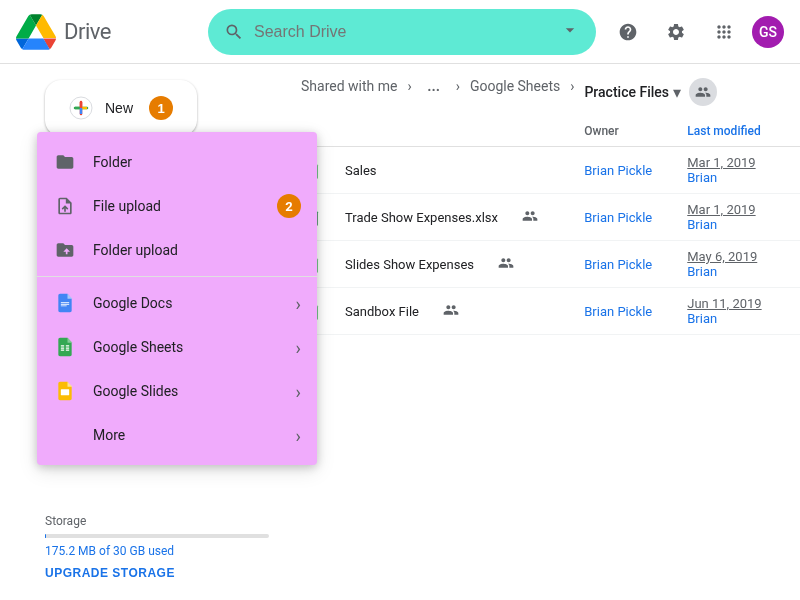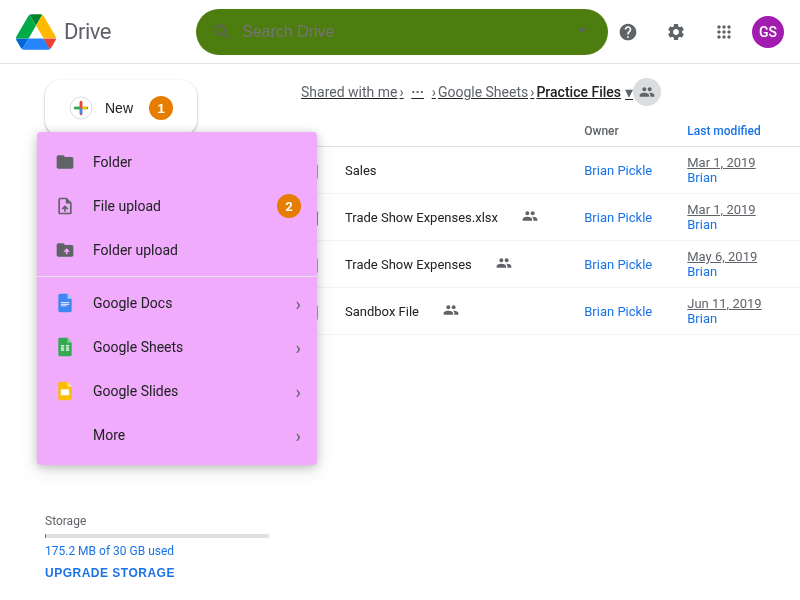--- a/index.html
+++ b/index.html
@@ -3,36 +3,37 @@
   <meta charset="utf-8">
   <style>
     * { box-sizing: border-box; margin: 0; padding: 0; }
     body { font-family: 'Google Sans', Roboto, Arial, sans-serif; background: #fff; width: 800px; height: 600px; overflow: hidden; font-size: 14px; color: #202124; }
 
     
     .header {
       display: flex; align-items: center;
       height: 64px; padding: 0 16px;
       border-bottom: 1px solid #e0e0e0;
+      gap: 12px;
       justify-content: center;
     }
     .logo-area {
       display: flex; align-items: center; gap: 8px;
       min-width: 180px;
     }
     .drive-logo {
       width: 40px; height: 36px;
     }
     .drive-title {
       font-size: 22px; color: #5f6368; font-weight: 400; letter-spacing: -0.5px;
     }
     .search-bar {
       flex: 1; max-width: 480px;
       display: flex; align-items: center;
-      background: #4d7c0f; border-radius: 24px;
+      background: #5eead4; border-radius: 24px;
       padding: 0 16px; height: 46px; gap: 10px;
     }
     .search-icon-wrap { color: #5f6368; display: flex; align-items: center; }
     .search-input {
       border: none; background: transparent; outline: none;
       font-size: 16px; flex: 1; color: #202124;
     }
     .search-dropdown { color: #5f6368; cursor: pointer; }
     .header-actions {
       display: flex; align-items: center; gap: 8px; margin-left: auto;
@@ -132,25 +133,24 @@
     }
 
     
     .main-content {
       flex: 1; overflow: hidden;
       padding: 0;
     }
 
     
     .breadcrumb {
-      display: flex; align-items: center;
+      display: flex; 
       padding: 14px 16px 10px;
-      gap: 0;
+      gap: 8px;
       font-size: 14px;
-      text-decoration: underline;
     }
     .breadcrumb-item { color: #5f6368; cursor: pointer; }
     .breadcrumb-sep { color: #5f6368; margin: 0 2px; }
     .breadcrumb-last {
       font-size: 14px; font-weight: 500; color: #202124;
       display: flex; align-items: center; gap: 4px;
     }
     .breadcrumb-arrow { color: #5f6368; font-size: 16px; cursor: pointer; }
     .breadcrumb-dots {
       width: 24px; height: 24px; border-radius: 50%;
@@ -423,21 +423,21 @@
       </td>
     </tr>
           <tr class="file-row">
       <td>
         <div class="file-name-cell">
           <span class="file-icon"><svg width="20" height="20" viewBox="0 0 48 48">
                     <path fill="#34A853" d="M30 2H12C9.8 2 8 3.8 8 6v36c0 2.2 1.8 4 4 4h24c2.2 0 4-1.8 4-4V14L30 2z"></path>
                     <path fill="#81C995" d="M30 2v12h12L30 2z"></path>
                     <path fill="white" d="M14 20h8v3h-8zM14 25h8v3h-8zM14 30h8v3h-8zM26 20h8v3h-8zM26 25h8v3h-8zM26 30h8v3h-8z"></path>
                   </svg></span>
-          <span class="file-name">Trade Show Expenses</span>
+          <span class="file-name">Slides Show Expenses</span>
           <span class="shared-icon" title="Shared">
       <svg width="16" height="16" viewBox="0 0 24 24" fill="#5f6368">
         <path d="M16 11c1.66 0 2.99-1.34 2.99-3S17.66 5 16 5c-1.66 0-3 1.34-3 3s1.34 3 3 3zm-8 0c1.66 0 2.99-1.34 2.99-3S9.66 5 8 5C6.34 5 5 6.34 5 8s1.34 3 3 3zm0 2c-2.33 0-7 1.17-7 3.5V19h14v-2.5c0-2.33-4.67-3.5-7-3.5zm8 0c-.29 0-.62.02-.97.05 1.16.84 1.97 1.97 1.97 3.45V19h6v-2.5c0-2.33-4.67-3.5-7-3.5z"></path>
       </svg>
     </span>
         </div>
       </td>
       <td><span class="owner-link">Brian Pickle</span></td>
       <td>
         <span class="modified-text">May 6, 2019 </span>

